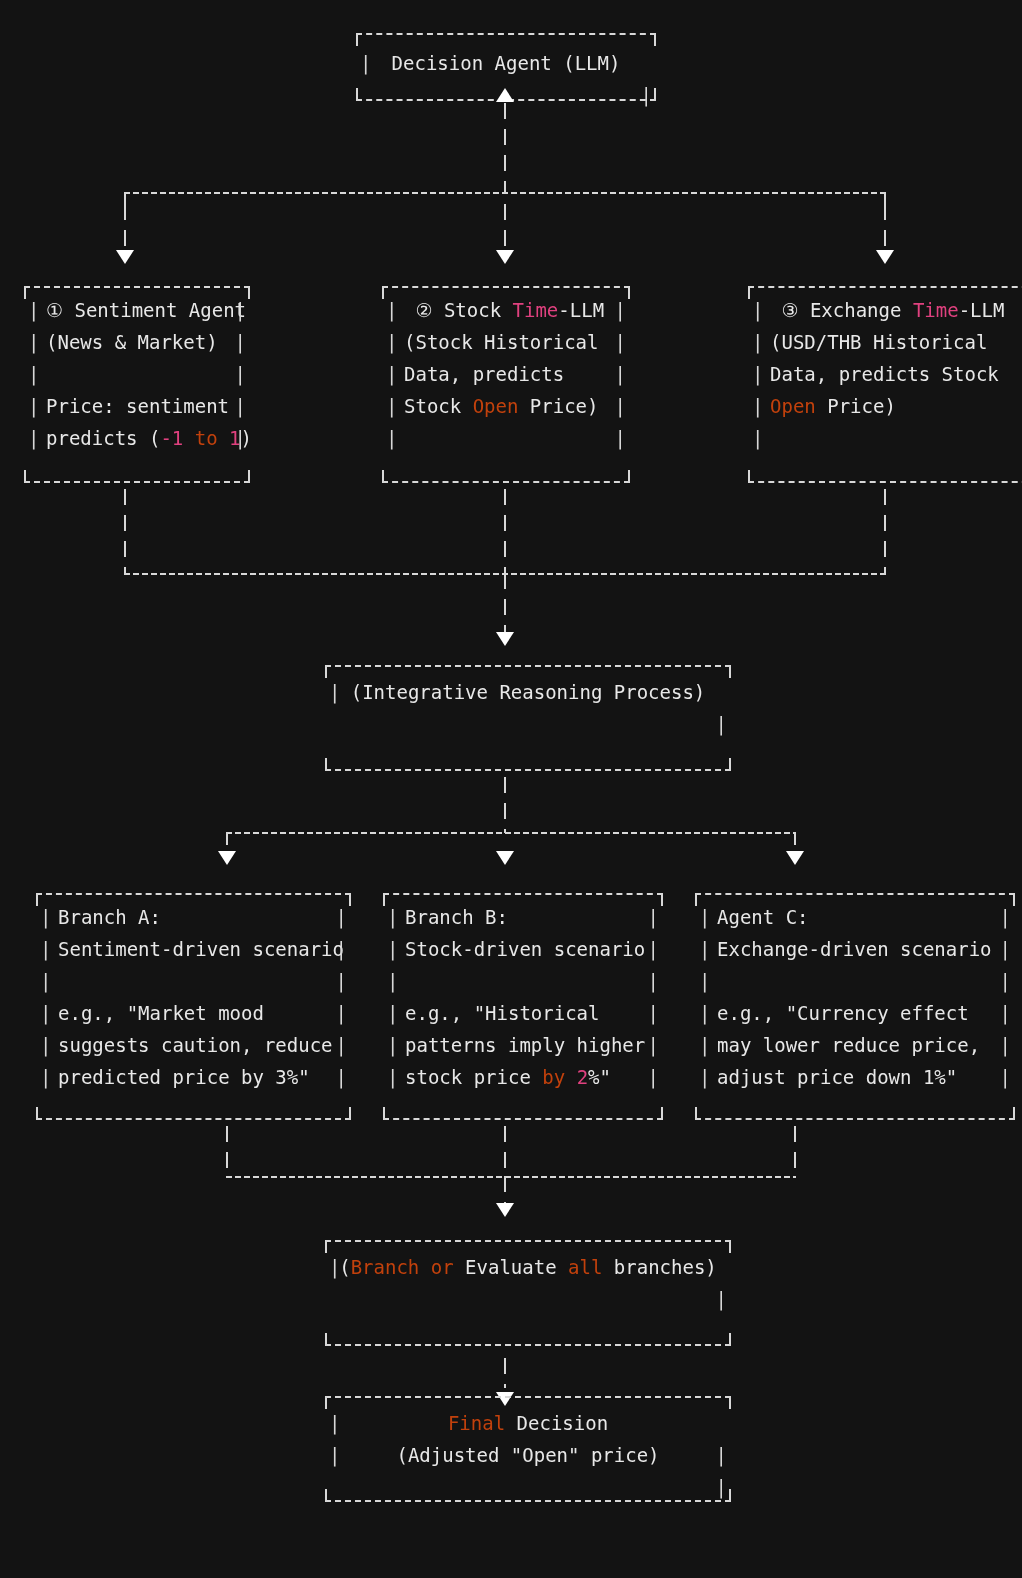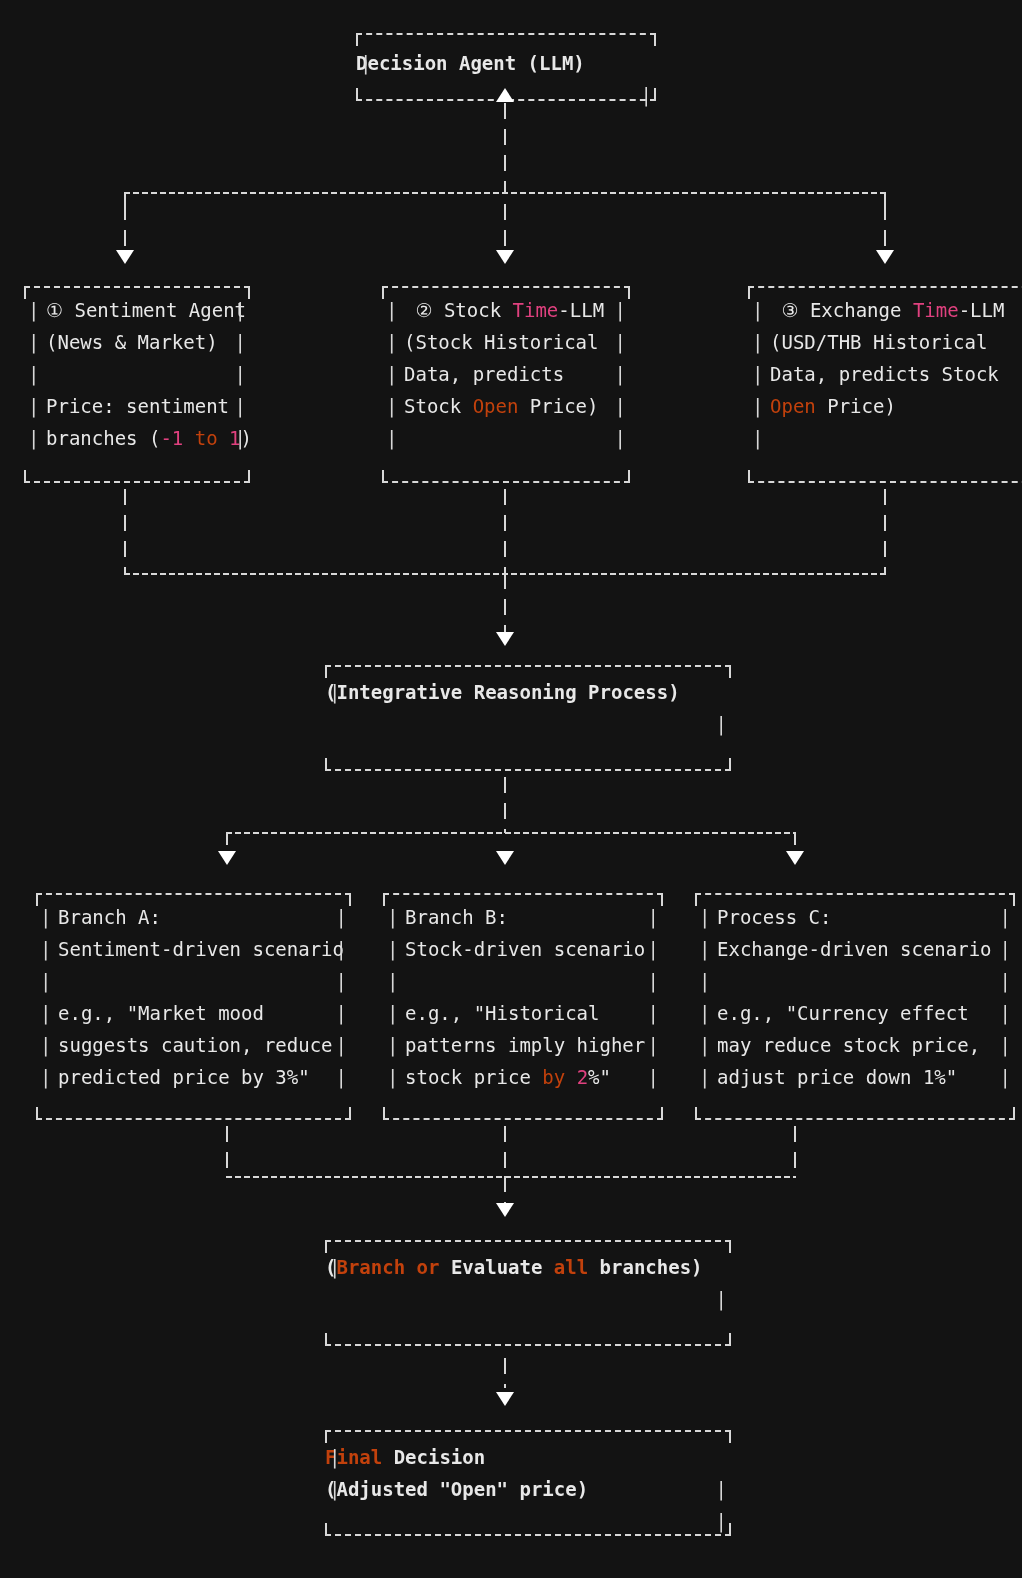--- a/index.html
+++ b/index.html
@@ -76,21 +76,21 @@
   .ln::after  { right: 4px; }
   .box.clip .ln::after { right: 4px; }
 
   .txt {
     display: inline-block;
     padding-left: 22px;
   }
   .center .txt {
     padding-left: 0;
     display: block;
-    font-weight: bold;
+    text-align: center;
   }
 
   
   .kw-blue { color: #c2410c; }
   .kw-pink { color: #e0417f; }
 
   
   .vline {
     position: absolute;
     width: 2px;
@@ -155,21 +155,21 @@
   <div class="arrow-down" style="left:876px; top:250px;"></div>
 
   <div class="box" style="left:24px; top:286px; width:226px; height:197px;">
     <span class="corner-bl"></span>
     <span class="corner-br"></span>
     <div class="lines">
         <span class="ln"><span class="txt"><span>① Sentiment Agent</span></span></span>
         <span class="ln"><span class="txt"><span>(News &amp; Market)</span></span></span>
         <span class="ln"><span class="txt"><span></span></span></span>
         <span class="ln"><span class="txt"><span>Price: sentiment</span></span></span>
-        <span class="ln"><span class="txt"><span>branches (</span><span class="kw-pink">-1</span><span> </span><span class="kw-blue">to</span><span> </span><span class="kw-pink">1</span><span>)</span></span></span>
+        <span class="ln"><span class="txt"><span>predicts (</span><span class="kw-pink">-1</span><span> </span><span class="kw-blue">to</span><span> </span><span class="kw-pink">1</span><span>)</span></span></span>
       </div>
   </div>
 
   <div class="box" style="left:382px; top:286px; width:248px; height:197px;">
     <span class="corner-bl"></span>
     <span class="corner-br"></span>
     <div class="lines">
         <span class="ln"><span class="txt"><span> ② Stock </span><span class="kw-pink">Time</span><span>-LLM</span></span></span>
         <span class="ln"><span class="txt"><span>(Stock Historical</span></span></span>
         <span class="ln"><span class="txt"><span>Data, predicts</span></span></span>
@@ -239,25 +239,25 @@
         <span class="ln"><span class="txt"><span>e.g., "Historical</span></span></span>
         <span class="ln"><span class="txt"><span>patterns imply higher</span></span></span>
         <span class="ln"><span class="txt"><span>stock price </span><span class="kw-blue">by</span><span> </span><span class="kw-pink">2</span><span>%"</span></span></span>
       </div>
   </div>
 
   <div class="box clip" style="left:695px; top:893px; width:320px; height:227px;">
     <span class="corner-bl"></span>
     <span class="corner-br"></span>
     <div class="lines">
-        <span class="ln"><span class="txt"><span>Process C:</span></span></span>
+        <span class="ln"><span class="txt"><span>Agent C:</span></span></span>
         <span class="ln"><span class="txt"><span>Exchange-driven scenario</span></span></span>
         <span class="ln"><span class="txt"><span></span></span></span>
         <span class="ln"><span class="txt"><span>e.g., "Currency effect</span></span></span>
-        <span class="ln"><span class="txt"><span>may reduce stock price,</span></span></span>
+        <span class="ln"><span class="txt"><span>may lower reduce price,</span></span></span>
         <span class="ln"><span class="txt"><span>adjust price down 1%"</span></span></span>
       </div>
   </div>
 
   <div class="vline" style="left:226px; top:1126px; height:50px;"></div>
   <div class="vline" style="left:504px; top:1126px; height:50px;"></div>
   <div class="vline" style="left:794px; top:1126px; height:50px;"></div>
 
   <div class="hbar" style="left:226px; top:1176px; width:570px;"></div>
 
@@ -268,21 +268,21 @@
     <span class="corner-bl"></span>
     <span class="corner-br"></span>
     <div class="lines" style="padding-top:9px;">
         <span class="ln"><span class="txt"><span>(</span><span class="kw-blue">Branch</span><span> </span><span class="kw-blue">or</span><span> Evaluate </span><span class="kw-blue">all</span><span> branches)</span></span></span>
       </div>
   </div>
 
   <div class="vline" style="left:504px; top:1358px; height:30px;"></div>
   <div class="arrow-down" style="left:496px; top:1392px;"></div>
 
-  <div class="box center" style="left:325px; top:1430px; width:406px; height:106px;">
+  <div class="box center" style="left:325px; top:1396px; width:406px; height:106px;">
     <span class="corner-bl"></span>
     <span class="corner-br"></span>
     <div class="lines" style="padding-top:9px;">
         <span class="ln"><span class="txt"><span class="kw-blue">Final</span><span> Decision</span></span></span>
         <span class="ln"><span class="txt"><span>(Adjusted "Open" price)</span></span></span>
       </div>
   </div>
 
 </div>
 

